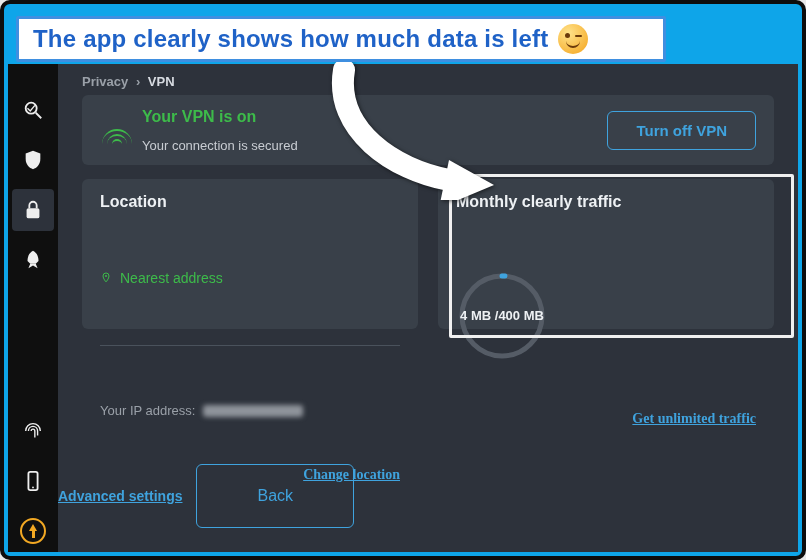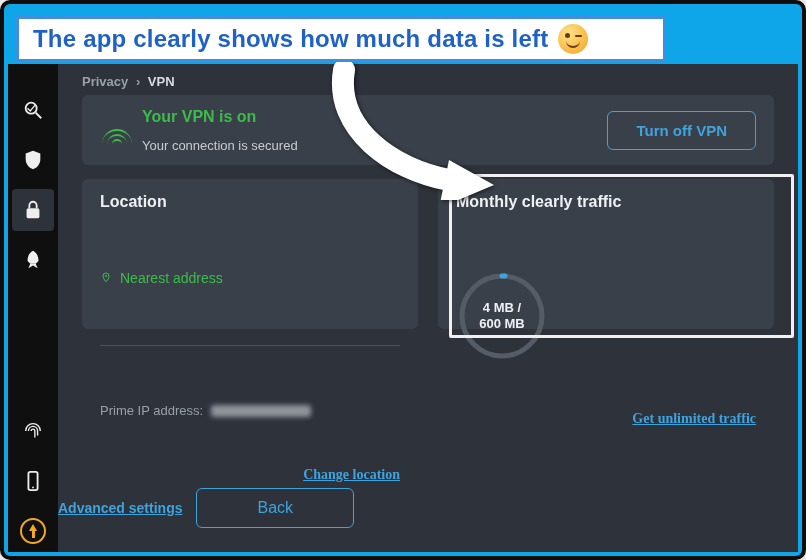--- a/index.html
+++ b/index.html
@@ -152,26 +152,26 @@
   .panel .near { color:#3dbb4a; font-size:14px; font-weight:500; }
   .panel .divider { border-top:1px solid #4a525c; margin:12px 0 10px; }
   .panel .ip-line { font-size:13px; color:#9aa0a8; display:flex; align-items:center; gap:8px; }
   .panel .blur { display:inline-block; width:100px; height:12px; background:#8f949b; border-radius:3px; filter: blur(2.5px); }
   .panel .link { color:#3fa3de; text-decoration: underline; font-size:14px; font-weight:600; cursor:pointer;font-family:Liberation Serif, serif; }
   .panel .link-right { text-align:right; margin-top:auto; }
 
   .traffic-body { display:flex; gap:16px; align-items:center; }
   .gauge-wrap { width:92px; height:92px; position:relative; flex:0 0 auto; }
   .gauge-wrap svg { transform: rotate(-90deg); }
-  .gauge-label { position:absolute; inset:0; display:flex; flex-direction:column; align-items:center; justify-content:center; color:#eef1f4; font-weight:700; font-size:13px; line-height:1.2; text-align:center; }
+  .gauge-label { position:absolute; inset:0; display:flex; flex-direction:row; align-items:center; justify-content:center; color:#eef1f4; font-weight:700; font-size:13px; line-height:1.2; text-align:center; }
   .traffic-text { font-size:13px; color:#9aa0a8; line-height:1.4; }
 
   .bottom-actions { position:absolute; left:0; right:0; bottom: 24px; display:flex; flex-direction:row; align-items:center; gap:14px; }
   .bottom-actions .link { color:#3fa3de; text-decoration:underline; font-size:14px; font-weight:600; cursor:pointer; }
-  .bottom-actions .btn.back { padding: 10px 60px; font-size: 16px; font-weight: 500;}
+  .bottom-actions .btn.back { padding: 22px 60px; font-size: 16px; font-weight: 500;}
 
   
   .arrow-overlay {
     position:absolute; left:310px; top:56px; width:180px; height:140px;
     z-index: 30; pointer-events:none;
     filter: drop-shadow(1px 1px 2px rgba(0,0,0,.6));
   }
 
   
   .callout {
@@ -279,39 +279,39 @@
         <div class="panel-title">Location</div>
         <div class="row">
           <svg class="pin-icon" viewBox="0 0 24 24">
               <path d="M12 2 a6 6 0 0 1 6 6 c0 5 -6 12 -6 12 s-6 -7 -6 -12 a6 6 0 0 1 6 -6 z" fill="none" stroke="#3dbb4a" stroke-width="2"></path>
               <circle cx="12" cy="8" r="2" fill="#3dbb4a"></circle>
             </svg>
           <span class="near">Nearest address</span>
         </div>
         <div class="divider"></div>
         <div class="ip-line">
-          <span>Prime IP address:</span>
+          <span>Your IP address:</span>
           <span class="blur"></span>
         </div>
         <div class="link-right">
           <span class="link">Change location</span>
         </div>
       </div>
 
       <div class="panel">
         <div class="panel-title">Monthly clearly traffic</div>
         <div class="traffic-body">
           <div class="gauge-wrap">
             <svg width="92" height="92" viewBox="0 0 92 92">
               <circle cx="46" cy="46" r="40" fill="none" stroke="#555c66" stroke-width="5"></circle>
               <circle cx="46" cy="46" r="40" fill="none" stroke="#3fa3de" stroke-width="5" stroke-dasharray="251" stroke-dashoffset="248" stroke-linecap="round"></circle>
             </svg>
             <div class="gauge-label">
               <span>4 MB /</span>
-              <span>600 MB</span>
+              <span>400 MB</span>
             </div>
           </div>
         </div>
         <div class="link-right">
           <span class="link">Get unlimited traffic</span>
         </div>
       </div>
 
     </div>
 

